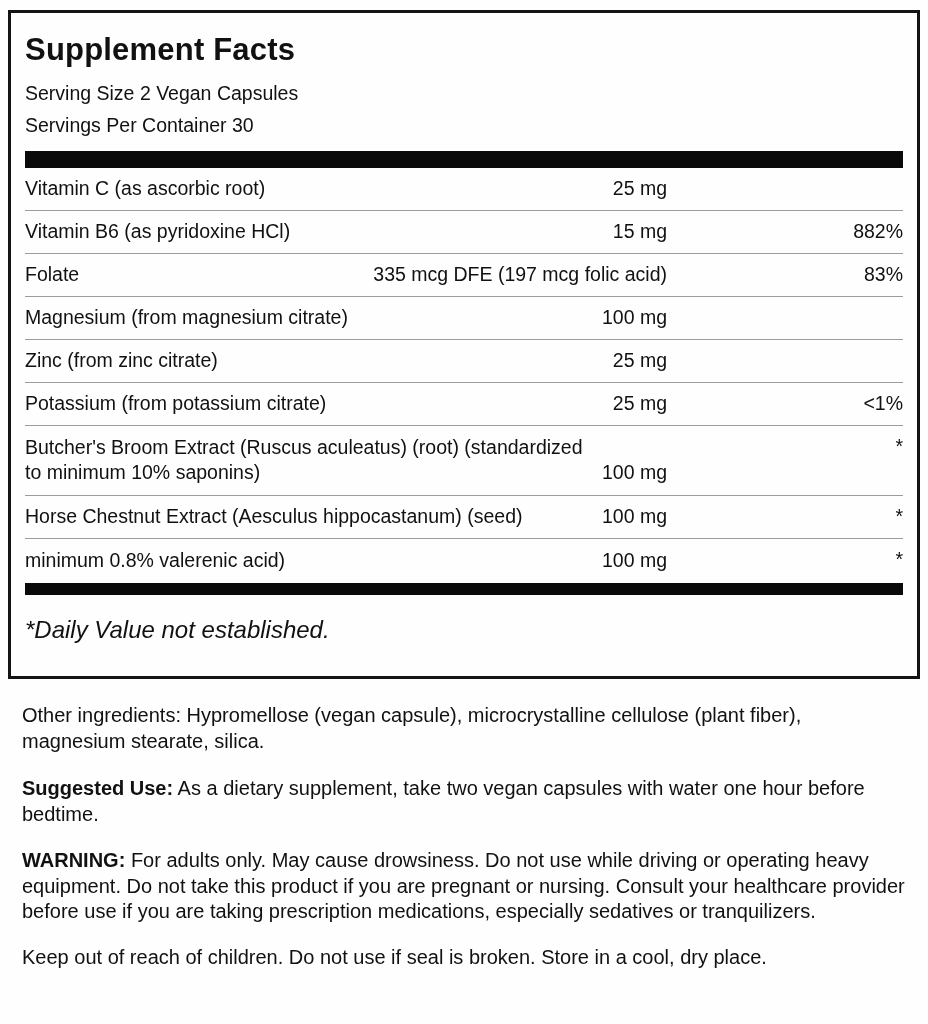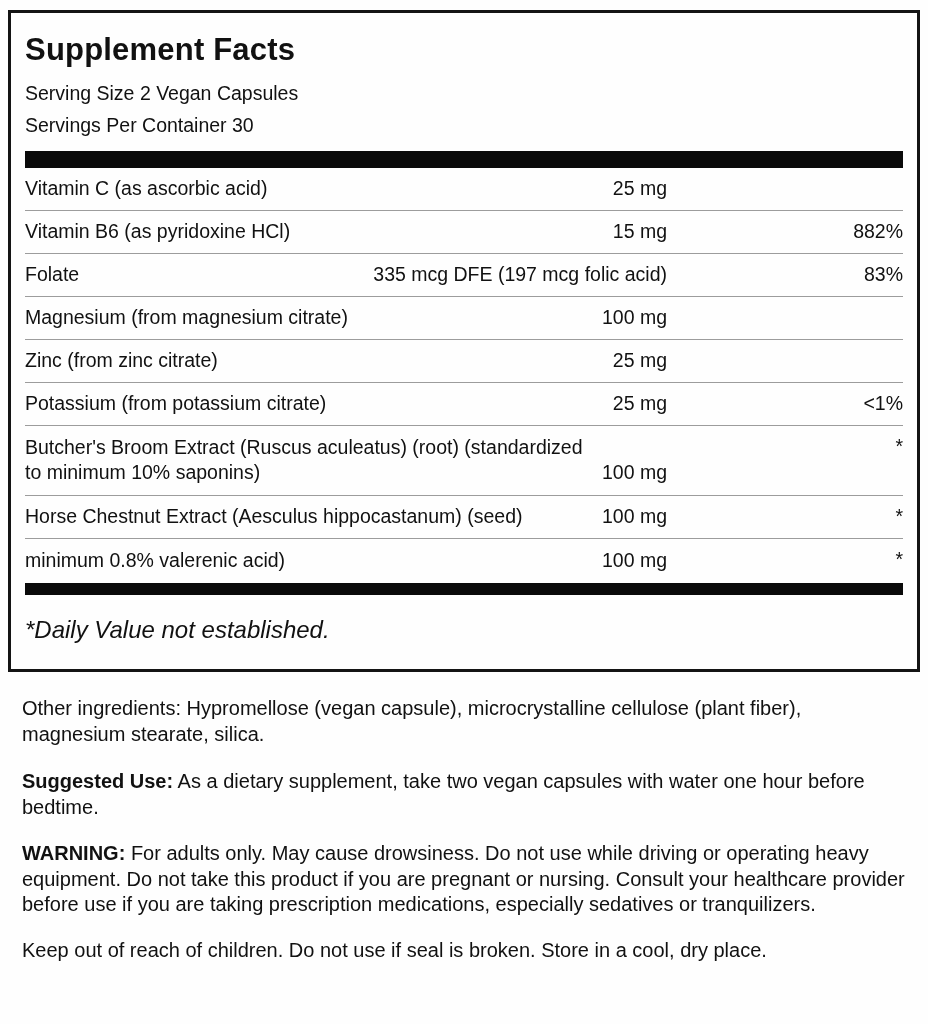--- a/index.html
+++ b/index.html
@@ -9,21 +9,21 @@
     height: 1024px;
     background: #fefefe;
     color: #111;
     font-family: "Liberation Sans", "DejaVu Sans", sans-serif;
     -webkit-font-smoothing: antialiased;
   }
 
   .panel {
     margin: 10px 8px 0 8px;
     border: 3px solid #141414;
-    padding: 0 14px 25px 14px;
+    padding: 0 14px 32px 14px;
     background: #fefefe;
   }
 
   .title {
     font-size: 31px;
     font-weight: bold;
     letter-spacing: 0.2px;
     margin-top: 20px;
     line-height: 1.1;
   }
@@ -114,21 +114,21 @@
   </div>
 
   <div class="bar-thick"></div>
 
 
   <div class="bar-medium"></div>
 
   <div class="rows">
       <div class="row">
         <div class="main single">
-          <span class="name">Vitamin C (as ascorbic acid)</span>
+          <span class="name">Vitamin C (as ascorbic root)</span>
           <span class="amount">25 mg</span>
         </div>
       </div>
       <div class="row">
         <div class="main single">
           <span class="name">Vitamin B6 (as pyridoxine HCl)</span>
           <span class="amount">15 mg</span>
         </div>
         <div class="dv">882%</div>
       </div>

